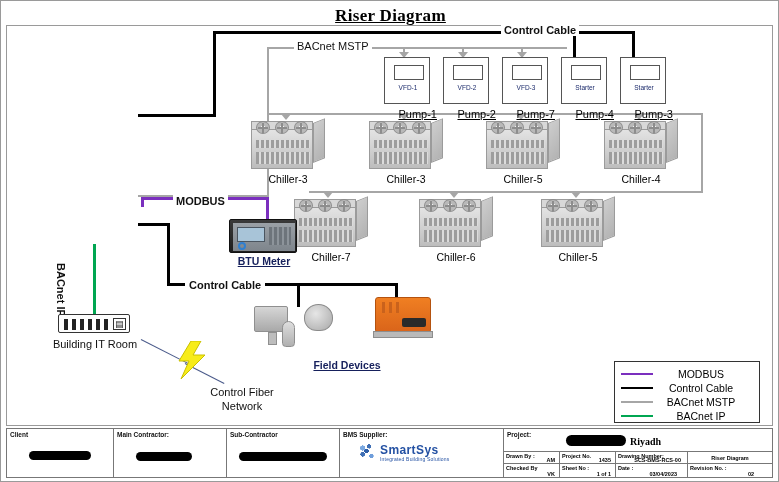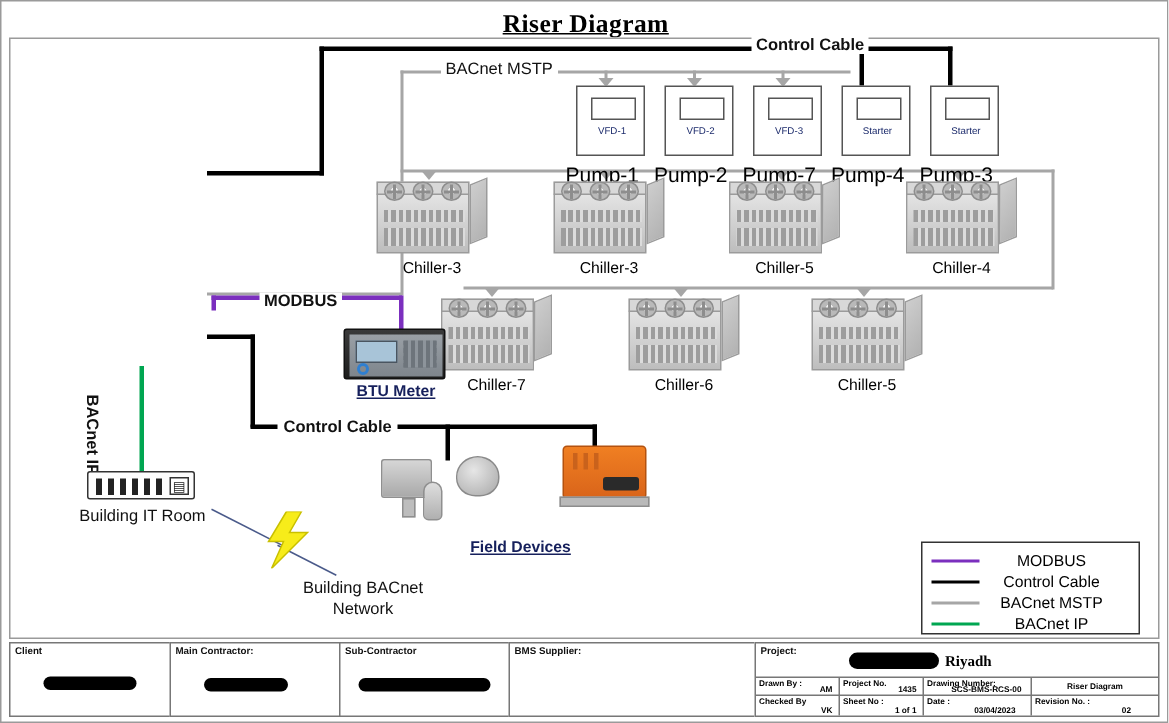--- a/index.html
+++ b/index.html
@@ -39,21 +39,21 @@
          border-left:5px solid transparent;border-right:5px solid transparent;
          border-top:6px solid #a6a6a6;}
 
   
   .drive{position:absolute;width:46px;height:47px;border:1px solid #555;
          background:#fff;box-sizing:border-box;}
   .drive .screen{position:absolute;left:9px;top:7px;width:28px;height:13px;
                  border:1px solid #555;background:#fff;}
   .drive .dlbl{position:absolute;left:0;top:26px;width:46px;text-align:center;
                font-size:6.5px;color:#1b2a6b;}
-  .plbl{position:absolute;width:60px;text-align:left;font-size:14px;}
+  .plbl{position:absolute;width:60px;text-align:right;font-size:11px;text-decoration:underline;}
 
   
   .chiller{position:absolute;width:74px;height:50px;}
   .ch-body{position:absolute;left:0;top:8px;width:62px;height:40px;
            background:linear-gradient(180deg,#e3e3e3 0%,#cfcfcf 55%,#bdbdbd 100%);
            border:1px solid #9b9b9b;box-sizing:border-box;}
   .ch-side{position:absolute;left:62px;top:2px;width:12px;height:40px;
            background:linear-gradient(135deg,#cdcdcd,#b2b2b2);
            border:1px solid #9b9b9b;box-sizing:border-box;
            transform:skewY(-22deg);transform-origin:left top;}
@@ -369,21 +369,21 @@
   <div class="abs txt" style="left:46px;top:337px;width:96px;text-align:center;">Building IT Room</div>
 
   <div class="abs" id="bolt">
     <div class="boltline" style="left:0;top:8px;width:56px;transform:rotate(27deg);"></div>
     <div class="boltline" style="left:44px;top:32px;width:44px;transform:rotate(27deg);"></div>
     <svg width="40" height="38" style="position:absolute;left:36px;top:10px;">
       <polygon points="14,0 2,20 12,20 4,38 28,14 16,14 24,0" fill="#f7ec1a" stroke="#c9c000" stroke-width="1"></polygon>
     </svg>
   </div>
   <div class="abs txt" style="left:186px;top:385px;width:110px;text-align:center;line-height:1.25;">
-    <span>Building BACnet</span><br>
+    <span>Control Fiber</span><br>
     <span>Network</span>
   </div>
 
   <div class="abs" id="legend">
       <div class="lgrow">
         <div class="lgline" style="background: rgb(123, 47, 190);"></div>
         <div class="lgtxt">MODBUS</div>
       </div>
       <div class="lgrow">
         <div class="lgline" style="background: rgb(0, 0, 0);"></div>
@@ -411,20 +411,25 @@
       <span class="redact" style="left:22px;top:23px;width:56px;height:9px;"></span>
     </div>
 
     <div class="tcell" style="width:113px;">
       <span class="tcap">Sub-Contractor</span>
       <span class="redact" style="left:12px;top:23px;width:88px;height:9px;"></span>
     </div>
 
     <div class="tcell" style="width:164px;">
       <span class="tcap">BMS Supplier:</span>
+      <div id="ss">
+        <div class="globe"></div>
+        <div class="nm">SmartSys</div>
+        <div class="tag">Integrated Building Solutions</div>
+      </div>
     </div>
 
     <div class="tcell" id="tb-right" style="flex:1;">
       <div id="tb-proj">
         <span class="tcap">Project:</span>
         <span class="redact" style="left:62px;top:6px;width:60px;height:11px;"></span>
         <span class="pname" style="left:126px;">Riyadh</span>
       </div>
 
       <div class="gridrow">

